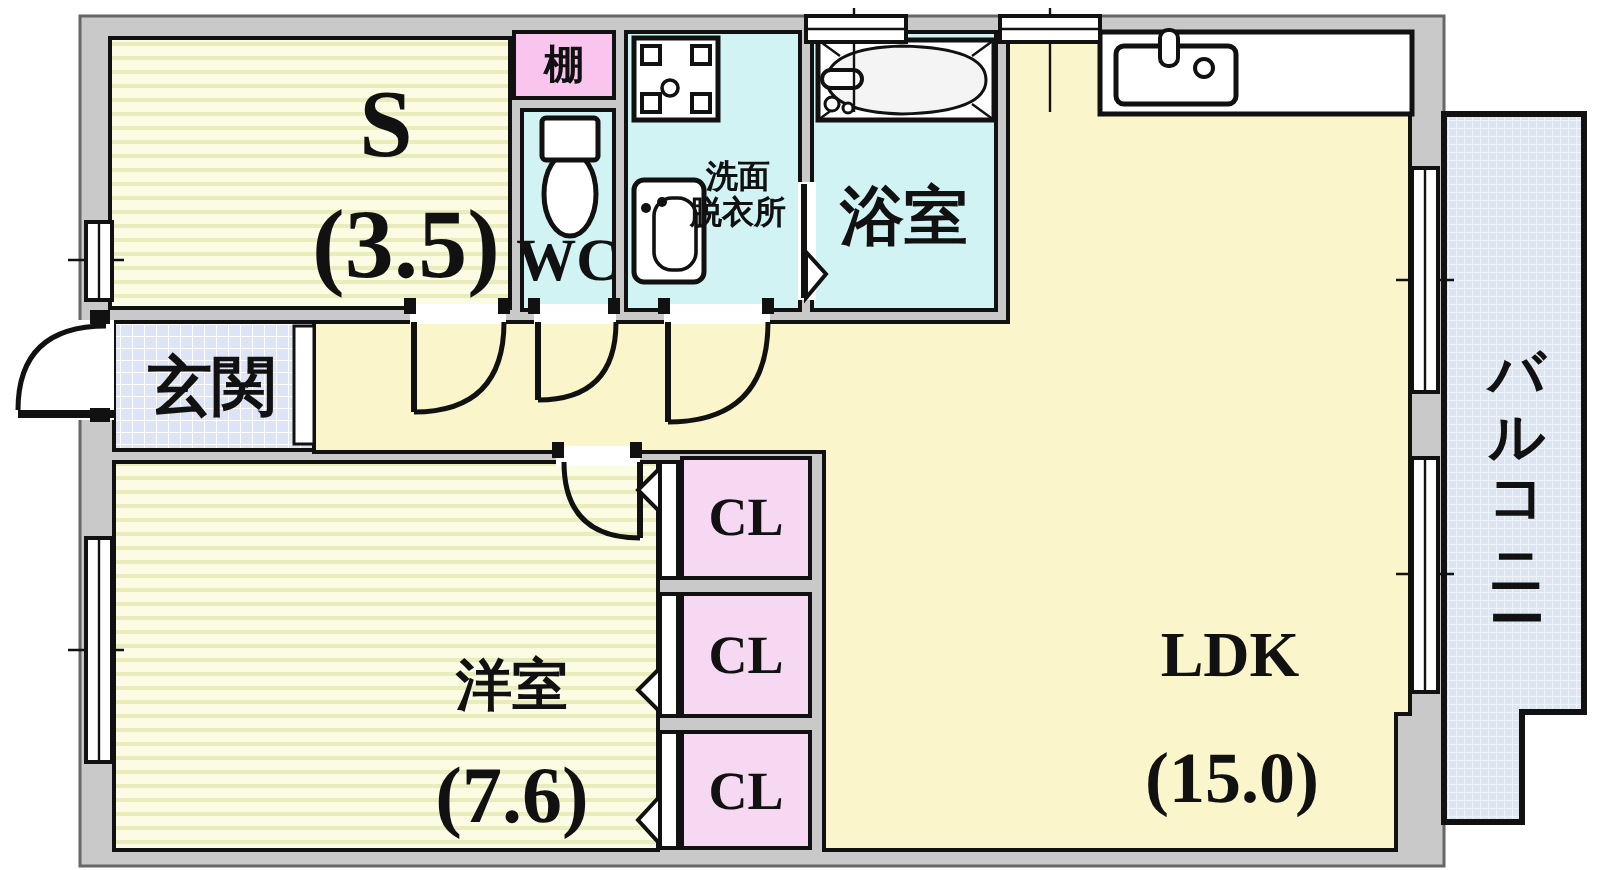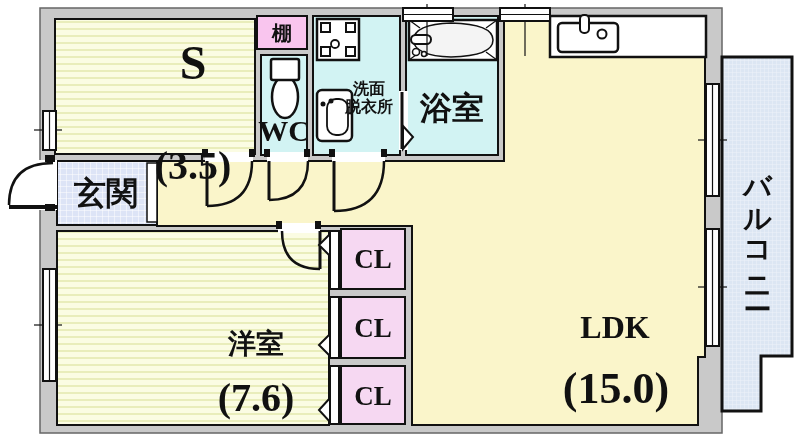--- a/index.html
+++ b/index.html
@@ -7,30 +7,30 @@
     position:relative;width:800px;height:435px;background:#ffffff;overflow:hidden;
     font-family:"Liberation Serif","DejaVu Serif",serif;color:#111;
   }
   .stage svg{position:absolute;left:0;top:0;}
   .lbl{
     position:absolute;transform:translate(-50%,-50%);
     font-weight:bold;white-space:nowrap;line-height:1;color:#111;
     text-align:center;pointer-events:none;
   }
   .lbl-s{left:193px;top:63px;font-size:48px;}
-  .lbl-s-size{left:193px;top:122px;font-size:40px;margin-top:44px;}
+  .lbl-s-size{left:203px;top:122px;font-size:49px;}
   .lbl-shelf{left:282px;top:33px;font-size:20px;}
   .lbl-wc{left:284px;top:131px;font-size:30px;}
   .lbl-wash{left:369px;top:77px;font-size:16px;line-height:1.1;margin-top:21px;}
   .lbl-bath{left:452px;top:108px;font-size:32px;}
   .lbl-genkan{left:106px;top:193px;font-size:32px;}
   .lbl-west{left:256px;top:344px;font-size:28px;}
   .lbl-west-size{left:256px;top:398px;font-size:40px;}
   .lbl-ldk{left:615px;top:327px;font-size:32px;}
-  .lbl-ldk-size{left:616px;top:389px;font-size:44px;}
+  .lbl-ldk-size{left:616px;top:389px;font-size:36px;}
   .lbl-cl{font-size:27px;}
   .lbl-cl1{left:373px;top:259px;}
   .lbl-cl2{left:373px;top:328px;}
   .lbl-cl3{left:373px;top:396px;}
   .lbl-balcony{
     left:757px;top:226px;font-size:28px;
     writing-mode:vertical-rl;letter-spacing:3px;
   }
 </style>
 </head>

